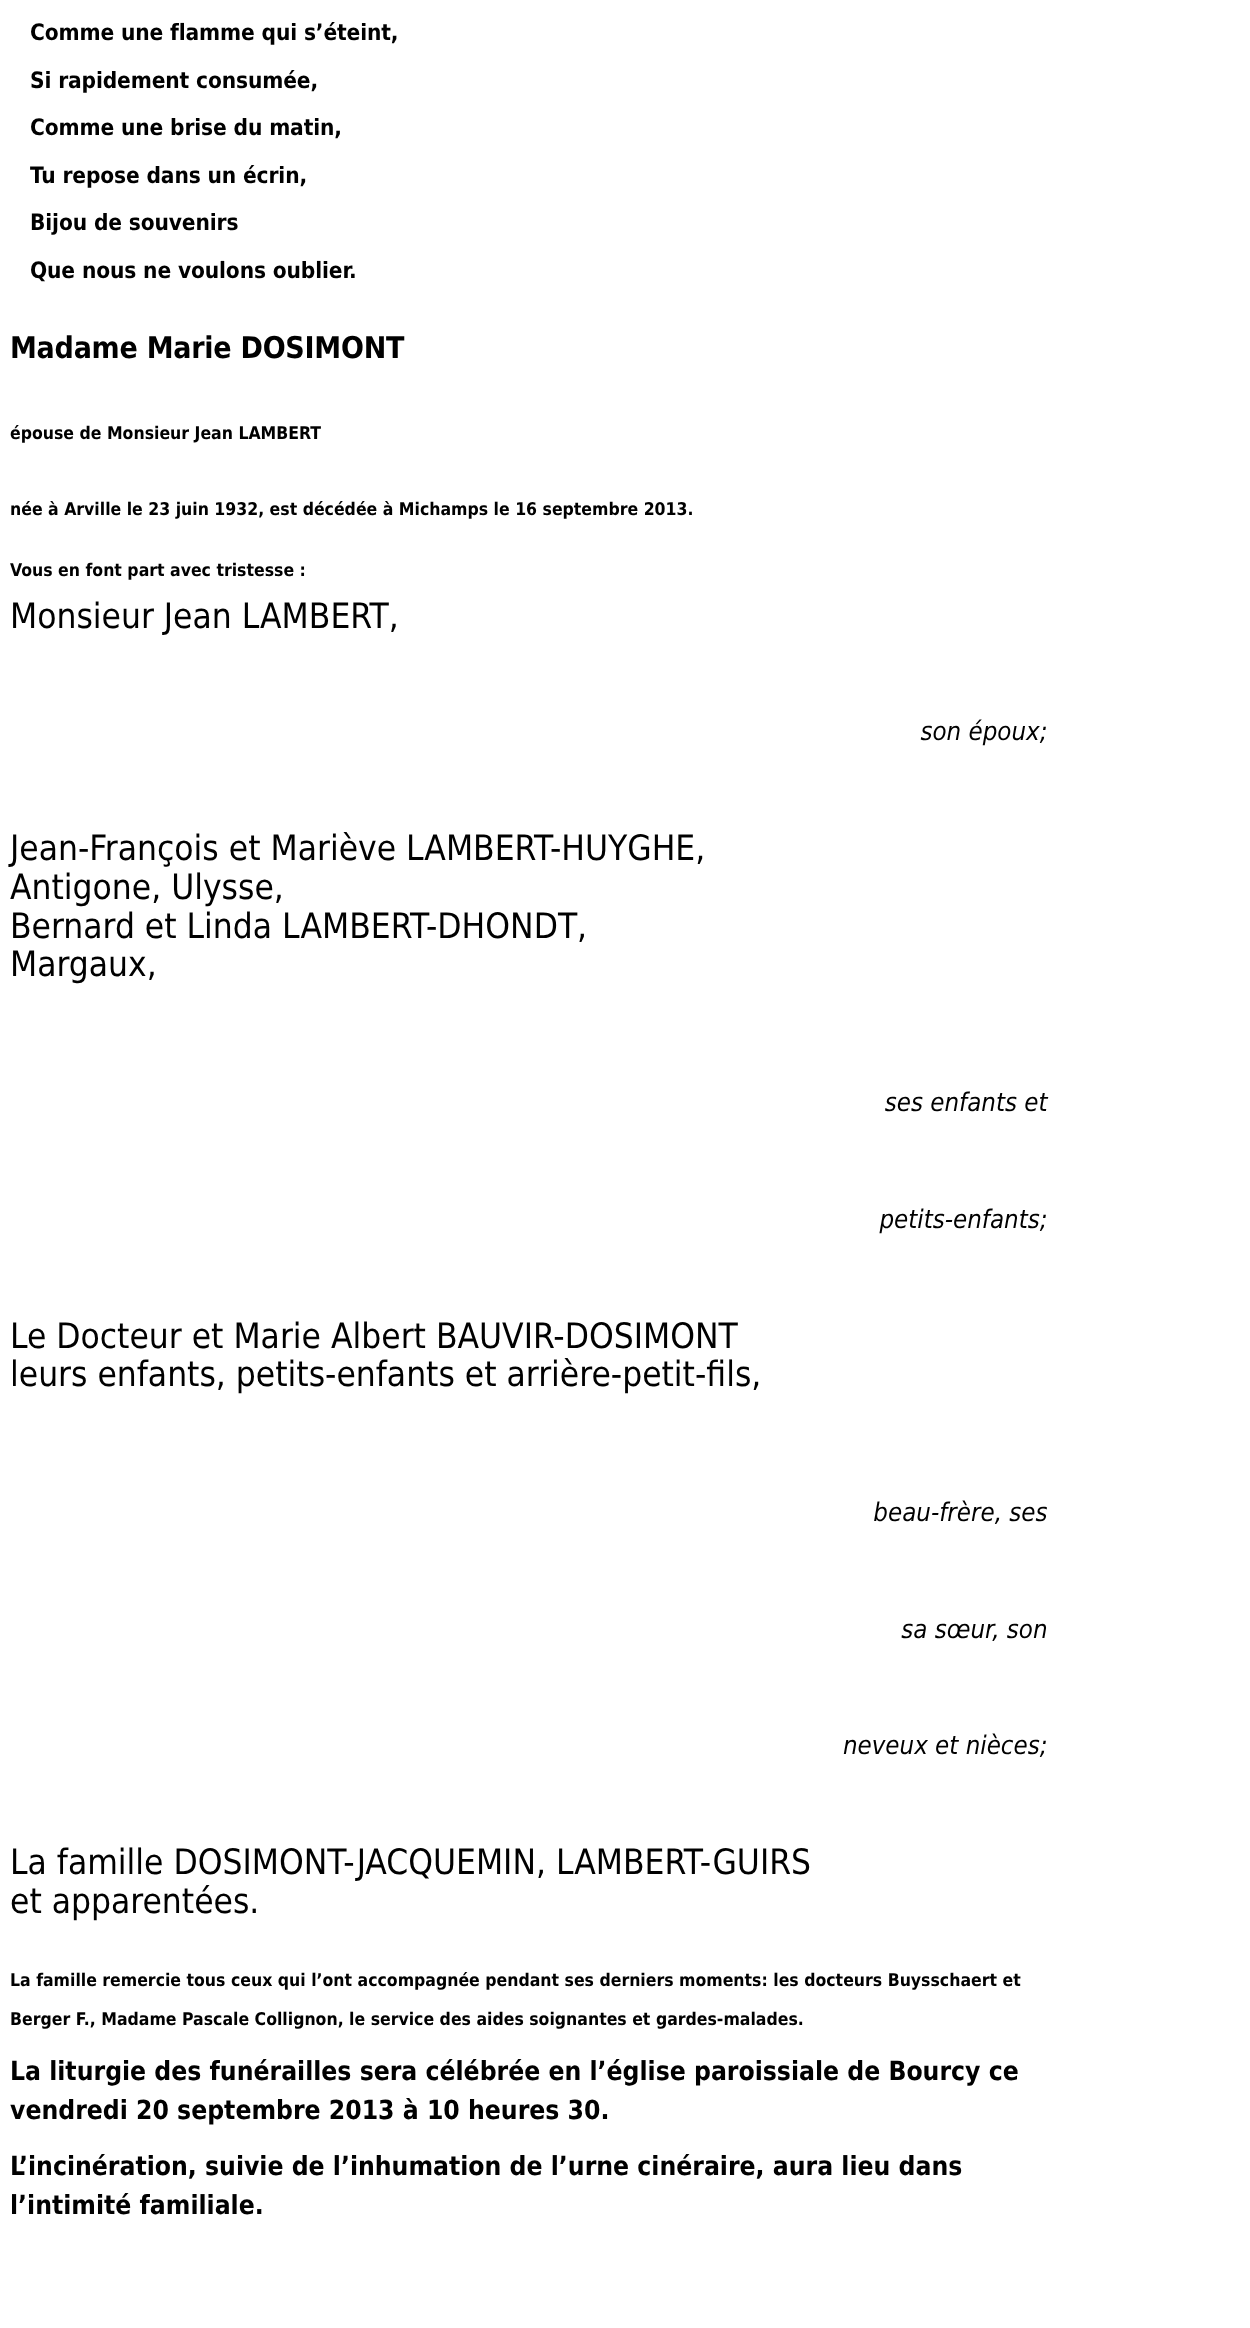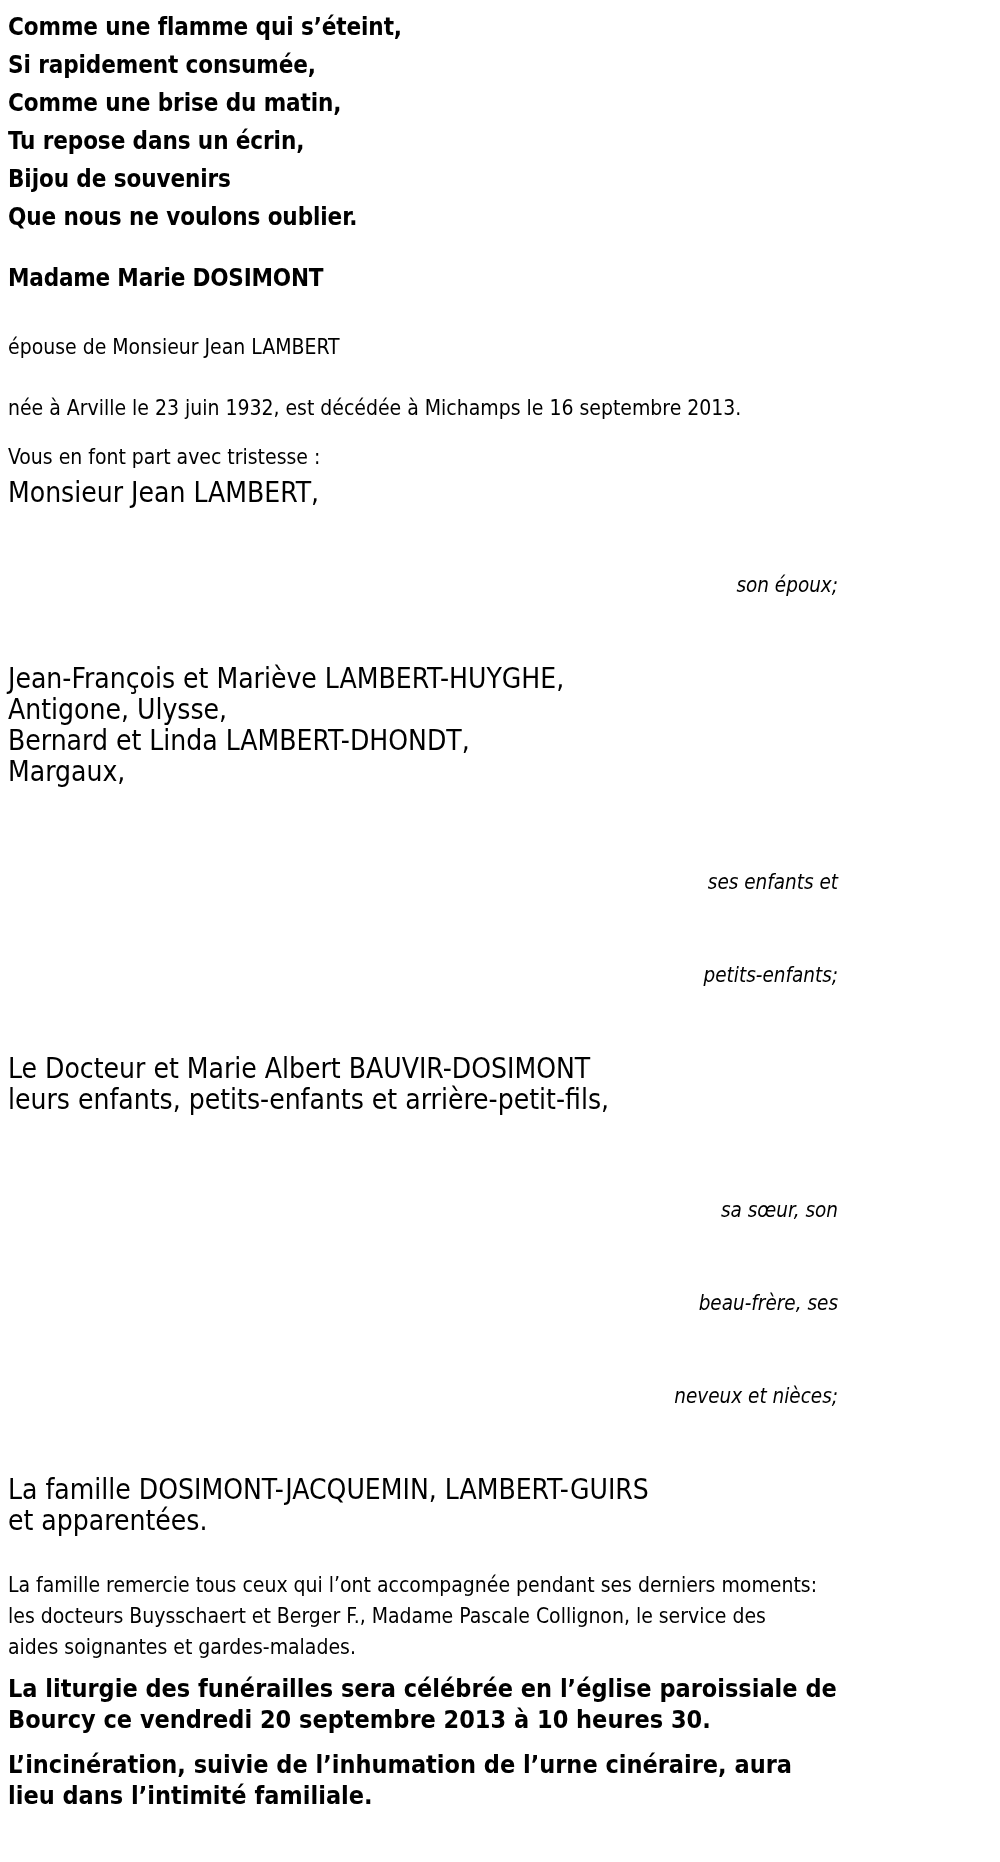--- a/index.html
+++ b/index.html
@@ -18,45 +18,46 @@
     box-sizing: border-box;
     padding: 8px 162px 10px 8px;
     position: relative;
   }
   
   .poem {
     margin: 0 0 22px 0;
   }
   .poem-line {
     font-weight: bold;
-    font-size: 24px;
+    font-size: 18px;
     line-height: 38px;
     letter-spacing: -0.1px;
     white-space: pre-wrap;
+    margin-left: 16px;
   }
   
   .deceased-name {
     font-weight: bold;
     font-size: 24px;
     line-height: 40px;
     margin: 16px 0 34px 0;
     letter-spacing: -0.2px;
     white-space: pre-wrap;
   }
   
   .body-line {
     font-size: 28px;
     line-height: 31px;
     font-weight: normal;
     white-space: pre-wrap;
   }
   .para {
-    font-size: 21px;
+    font-size: 14px;
     line-height: 31px;
-    font-weight: normal;
+    font-weight: bold;
     margin: 0;
     white-space: pre-wrap;
   }
   .spouse-of {
     margin: 0 0 30px 0;
   }
   .birth-death {
     margin: 0 0 18px 0;
     max-width: 800px;
   }
@@ -83,21 +84,21 @@
   .gap-sm { height: 18px; }
   .gap-lg { height: 34px; }
   
   .thanks {
     margin: 0 0 10px 0;
     max-width: 810px;
   }
   
   .notice-bold {
     font-weight: bold;
-    font-size: 25px;
+    font-size: 21px;
     line-height: 31px;
     margin: 0 0 14px 0;
     white-space: pre-wrap;
     max-width: 840px;
   }
 </style>
 </head>
 <body>
 
 <div class="page">
@@ -142,22 +143,22 @@
     </div>
   </div>
 
   <div class="group">
     <div class="names-list">
       <span class="body-line">Le Docteur et Marie Albert BAUVIR-DOSIMONT</span>
       <span class="body-line">leurs enfants, petits-enfants et arrière-petit-fils,</span>
     </div>
     <div class="gap-sm"></div>
     <div class="rel-block">
+      <span class="rel-line">beau-frère, ses</span>
       <span class="rel-line">sa sœur, son</span>
-      <span class="rel-line">beau-frère, ses</span>
       <span class="rel-line">neveux et nièces;</span>
     </div>
   </div>
 
   <div class="group">
     <div class="names-list">
       <span class="body-line">La famille DOSIMONT-JACQUEMIN, LAMBERT-GUIRS</span>
       <span class="body-line">et apparentées.</span>
     </div>
   </div>

